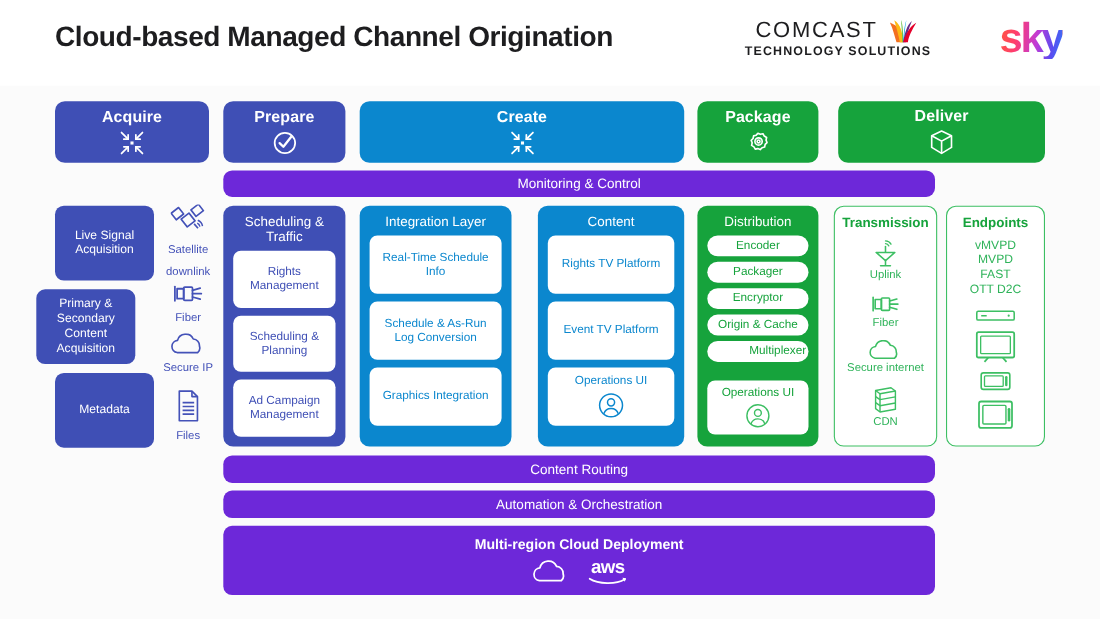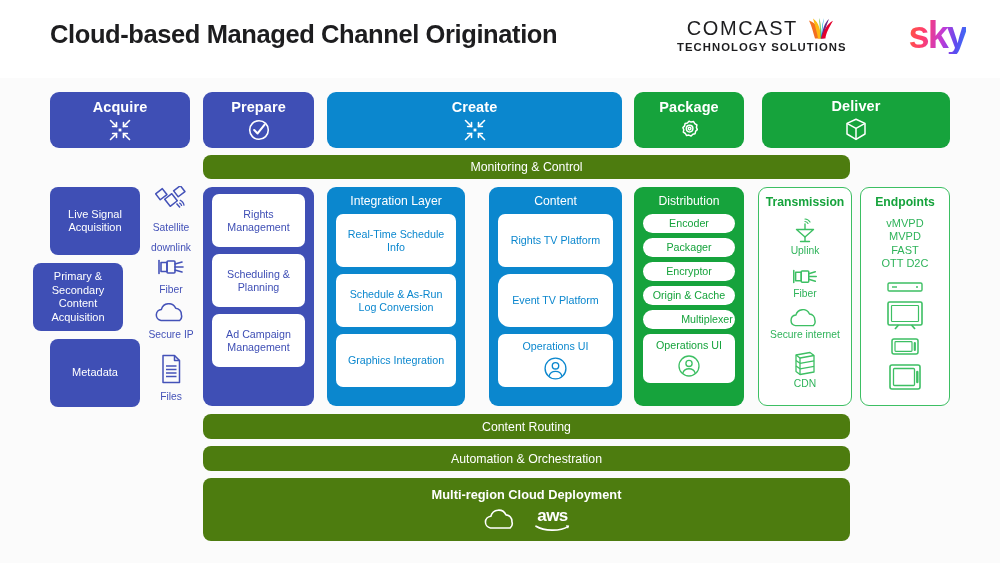--- a/index.html
+++ b/index.html
@@ -30,21 +30,21 @@
 
   
   .stage{position:absolute;border-radius:9px;color:#fff;display:flex;
     flex-direction:column;align-items:center;justify-content:center;gap:3px;}
   .stage-label{font-size:14.5px;font-weight:bold;letter-spacing:.1px;}
   .purple{background:#3f4fb5;}
   .blue{background:#0b87ce;}
   .green{background:#16a33c;}
 
   
-  .bar{position:absolute;border-radius:8px;background:#4d7c0f;color:#fff;
+  .bar{position:absolute;border-radius:8px;background:#6d28d9;color:#fff;
     display:flex;align-items:center;justify-content:center;font-size:12.3px;}
   .bar.tall{flex-direction:column;gap:6px;}
   .bar-title{font-weight:bold;font-size:12.8px;}
 
   
   .acq-box{position:absolute;border-radius:8px;background:#3f4fb5;color:#fff;
     display:flex;align-items:center;justify-content:center;text-align:center;
     font-size:11px;line-height:13.5px;padding:0 6px;box-sizing:border-box;}
   .icon-item{position:absolute;width:56px;display:flex;flex-direction:column;
     align-items:center;gap:2px;color:#4452b8;}
@@ -231,20 +231,21 @@
           <path d="M8 13 H18.5"></path>
             <path d="M8 16.5 H18.5"></path>
             <path d="M8 20 H18.5"></path>
             <path d="M8 23.5 H18.5"></path>
         </g>
       </svg>
       <div class="cap">Files</div>
     </div>
 
     <div class="panel purple" style="left:203px;top:109px;width:111px;height:219px;background:#3f4fb5;">
+      <div class="panel-title">Scheduling &amp; Traffic</div>
       <div class="chip" style="height:53px;margin-bottom:7px;">
         <span>Rights Management</span>
       </div>
       <div class="chip" style="height:53px;margin-bottom:7px;">
         <span>Scheduling &amp; Planning</span>
       </div>
       <div class="chip" style="height:53px;">
         <span>Ad Campaign Management</span>
       </div>
     </div>
@@ -260,21 +261,21 @@
       <div class="chip" style="height:53px;">
         <span>Graphics Integration</span>
       </div>
     </div>
 
     <div class="panel blue" style="left:489px;top:109px;width:133px;height:219px;background:#0b87ce;">
       <div class="panel-title">Content</div>
       <div class="chip" style="height:53px;margin-bottom:7px;">
         <span>Rights TV Platform</span>
       </div>
-      <div class="chip" style="height:53px;margin-bottom:7px;border-radius:12px;">
+      <div class="chip" style="height:53px;margin-bottom:7px;">
         <span>Event TV Platform</span>
       </div>
       <div class="chip" style="height:53px;gap:3px;">
         <span>Operations UI</span>
         <svg width="25" height="25" viewBox="0 0 24 24">
           <circle cx="12" cy="12" r="10" fill="none" stroke="#0b87ce" stroke-width="1.3"></circle>
           <circle cx="12" cy="9.4" r="3.1" fill="none" stroke="#0b87ce" stroke-width="1.3"></circle>
           <path d="M5.7 19.4 a6.6 6.6 0 0 1 12.6 0" fill="none" stroke="#0b87ce" stroke-width="1.3"></path>
         </svg>
       </div>
@@ -287,21 +288,21 @@
       </div>
       <div class="chip" style="height:19px;border-radius:10px;margin-bottom:5px;">
         <span>Packager</span>
       </div>
       <div class="chip" style="height:19px;border-radius:10px;margin-bottom:5px;">
         <span>Encryptor</span>
       </div>
       <div class="chip" style="height:19px;border-radius:10px;margin-bottom:5px;">
         <span>Origin &amp; Cache</span>
       </div>
-      <div class="chip" style="height:19px;border-radius:10px;margin-bottom:5px;padding-left:40px;">
+      <div class="chip" style="height:19px;border-radius:10px;margin-bottom:17px;padding-left:40px;">
         <span>Multiplexer</span>
       </div>
       <div class="chip" style="height:49px;gap:2px;">
         <span>Operations UI</span>
         <svg width="24" height="24" viewBox="0 0 24 24">
           <circle cx="12" cy="12" r="10" fill="none" stroke="#3dbf63" stroke-width="1.3"></circle>
           <circle cx="12" cy="9.4" r="3.1" fill="none" stroke="#3dbf63" stroke-width="1.3"></circle>
           <path d="M5.7 19.4 a6.6 6.6 0 0 1 12.6 0" fill="none" stroke="#3dbf63" stroke-width="1.3"></path>
         </svg>
       </div>

